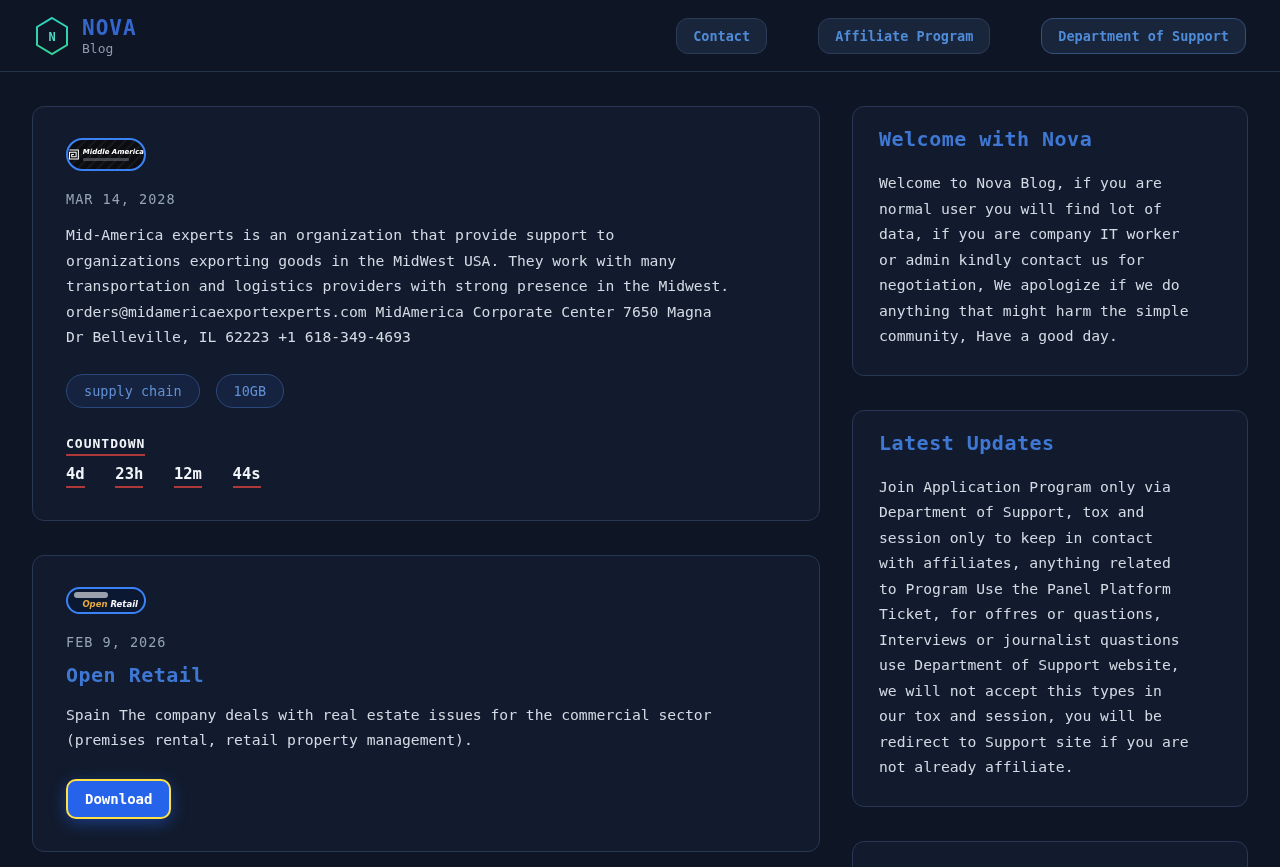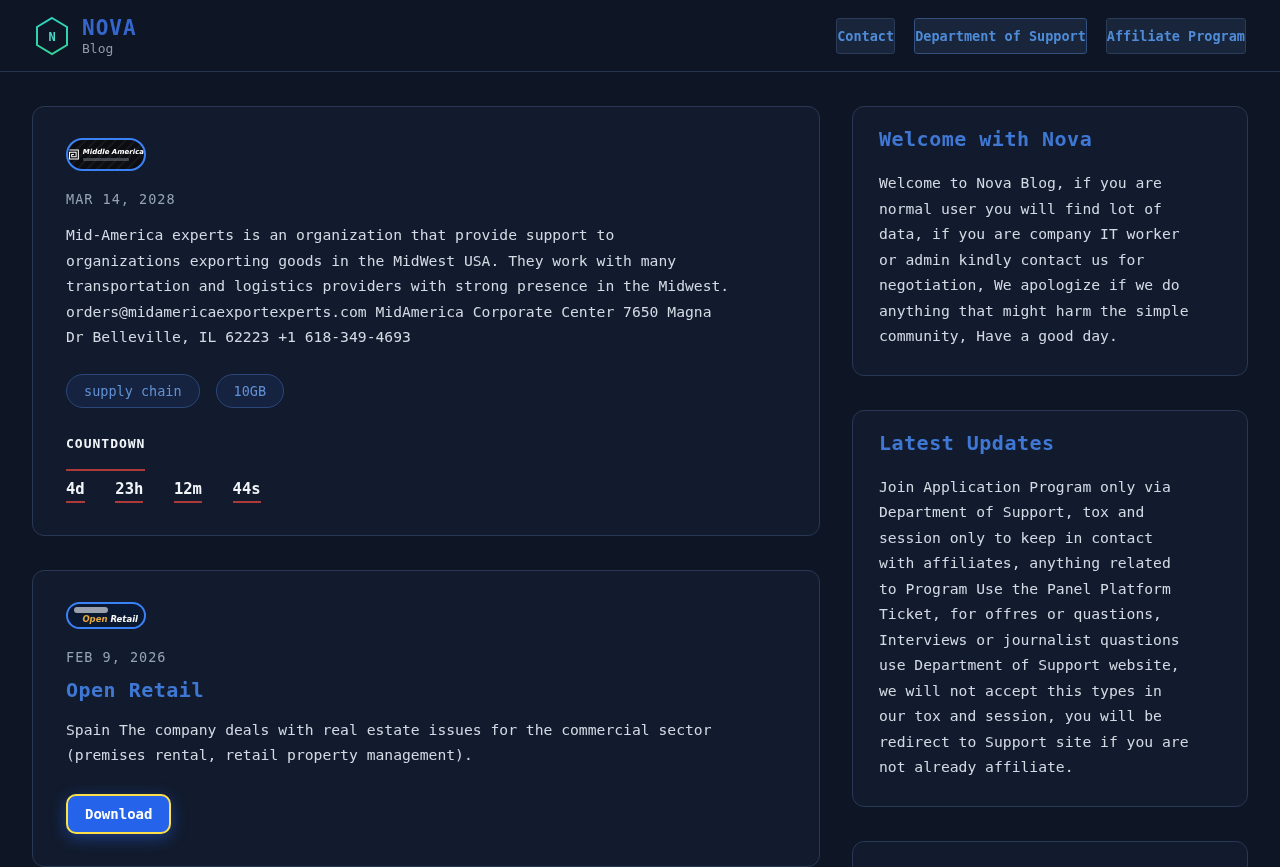--- a/index.html
+++ b/index.html
@@ -20,24 +20,25 @@
   .brand { display:flex; align-items:center; gap:12px; cursor:pointer; }
   .brand-title { font-size:21px; font-weight:bold; color:#3566cc; letter-spacing:1px; }
   .brand-sub { font-size:13px; color:#8e99ab; margin-top:1px; }
   nav { display:flex; gap:19px; }
   .nav-btn {
     font-family:"DejaVu Sans Mono", monospace;
     font-size:13.5px; font-weight:bold;
     color:#4e8bd8;
     background:#19253a;
     border:1px solid #2c3b58;
-    border-radius:3px;
-    padding:9px 0;
+    border-radius:12px;
+    padding:9px 16px;
     cursor:pointer;
     white-space:nowrap;
+    margin-left:32px;
   }
   .nav-btn.emph { border-color:#33507e; }
 
   
   .layout {
     display:grid;
     grid-template-columns:788px 396px;
     column-gap:32px;
     padding:34px 32px 0 32px;
     align-items:start;
@@ -61,21 +62,21 @@
     border:1px solid #2c477a;
     border-radius:17px;
     padding:8px 17px;
     white-space:nowrap;
   }
   .countdown { margin-top:25px; }
   .countdown-label {
     display:inline-block;
     font-size:13px; font-weight:bold; color:#f1f5f9; letter-spacing:1px;
     border-bottom:2px solid #ad3939;
-    padding-bottom:18px;
+    padding-bottom:3px;
   }
   .countdown-units { margin-top:8px; }
   .cd-unit {
     display:inline-block;
     font-size:15.5px; font-weight:bold; color:#f1f5f9;
     border-bottom:2px solid #ad3939;
     padding-bottom:3px;
     margin-right:21px;
   }
   .download-btn {
@@ -135,22 +136,22 @@
       <polygon points="18,3 33,12 33,30 18,39 3,30 3,12" fill="none" stroke="url(#hexg)" stroke-width="2"></polygon>
       <text x="18" y="26" text-anchor="middle" fill="#4fd9c8" font-size="12" font-weight="bold" font-family="DejaVu Sans Mono, monospace">N</text>
     </svg>
     <div>
       <div class="brand-title">NOVA</div>
       <div class="brand-sub">Blog</div>
     </div>
   </div>
   <nav>
     <button class="nav-btn">Contact</button>
+    <button class="nav-btn">Affiliate Program</button>
     <button class="nav-btn emph">Department of Support</button>
-    <button class="nav-btn">Affiliate Program</button>
   </nav>
 </header>
 
 <main class="layout">
 
   <section>
 
     <article class="card post-card">
       <div class="badge badge-ma">
         <svg width="15" height="15" viewBox="0 0 16 16">

